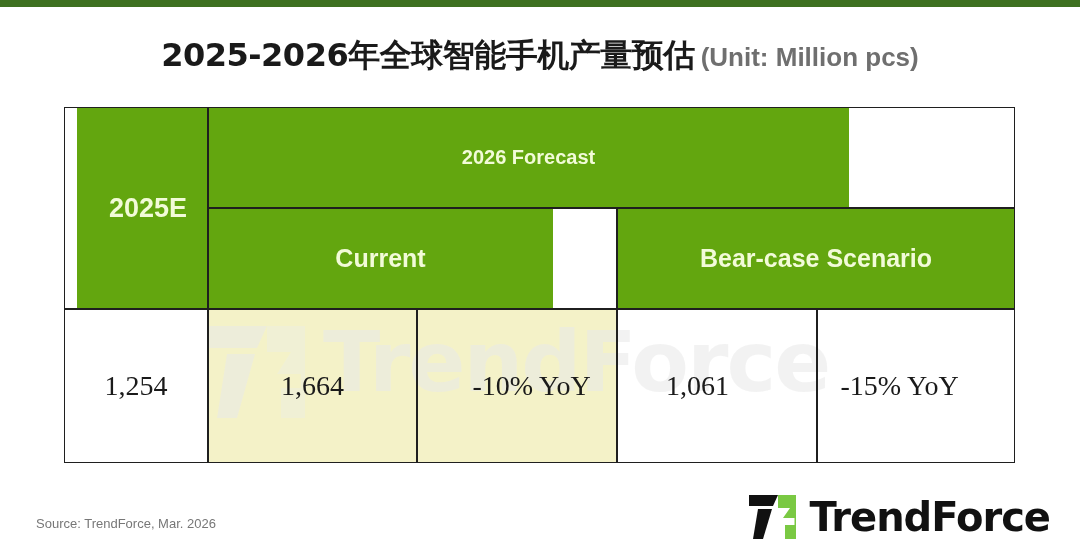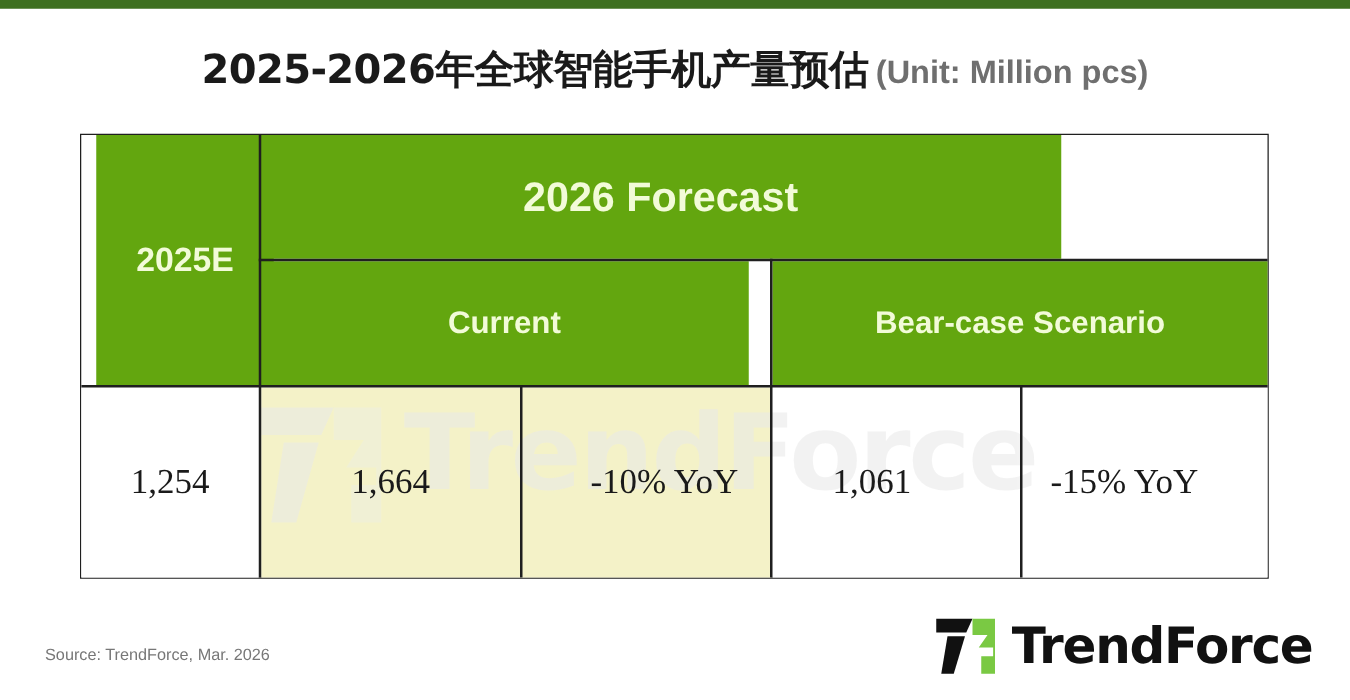--- a/index.html
+++ b/index.html
@@ -109,22 +109,22 @@
   .rule {
     position: absolute;
     background: #1f1f1f;
     z-index: 3;
   }
   .vrule { width: 1.5px; }
   .hrule { height: 1.5px; }
 
   
   #cell-2025e   { left: 12px;   top: 0;   width: 142px; height: 200px; font-size: 27px; }
-  #cell-2026    { left: 143.5px; top: 0; width: 640px; height: 99px; font-size: 33px; }
-  #cell-current { left: 143.5px; top: 100.5px; width: 390px; height: 99.5px; font-size: 25px; }
+  #cell-2026    { left: 143.5px; top: 0; width: 640px; height: 99px; font-size: 20px; }
+  #cell-current { left: 143.5px; top: 100.5px; width: 344px; height: 99.5px; font-size: 25px; }
   #cell-bear    { left: 552.5px; top: 100.5px; width: 397px; height: 99.5px; font-size: 25px; }
 
   
   .data-cell {
     height: 153px;
     top: 201.5px;
     font-family: Liberation Serif, serif;
     font-size: 28px;
     color: #1a1a1a;
     background: transparent;

